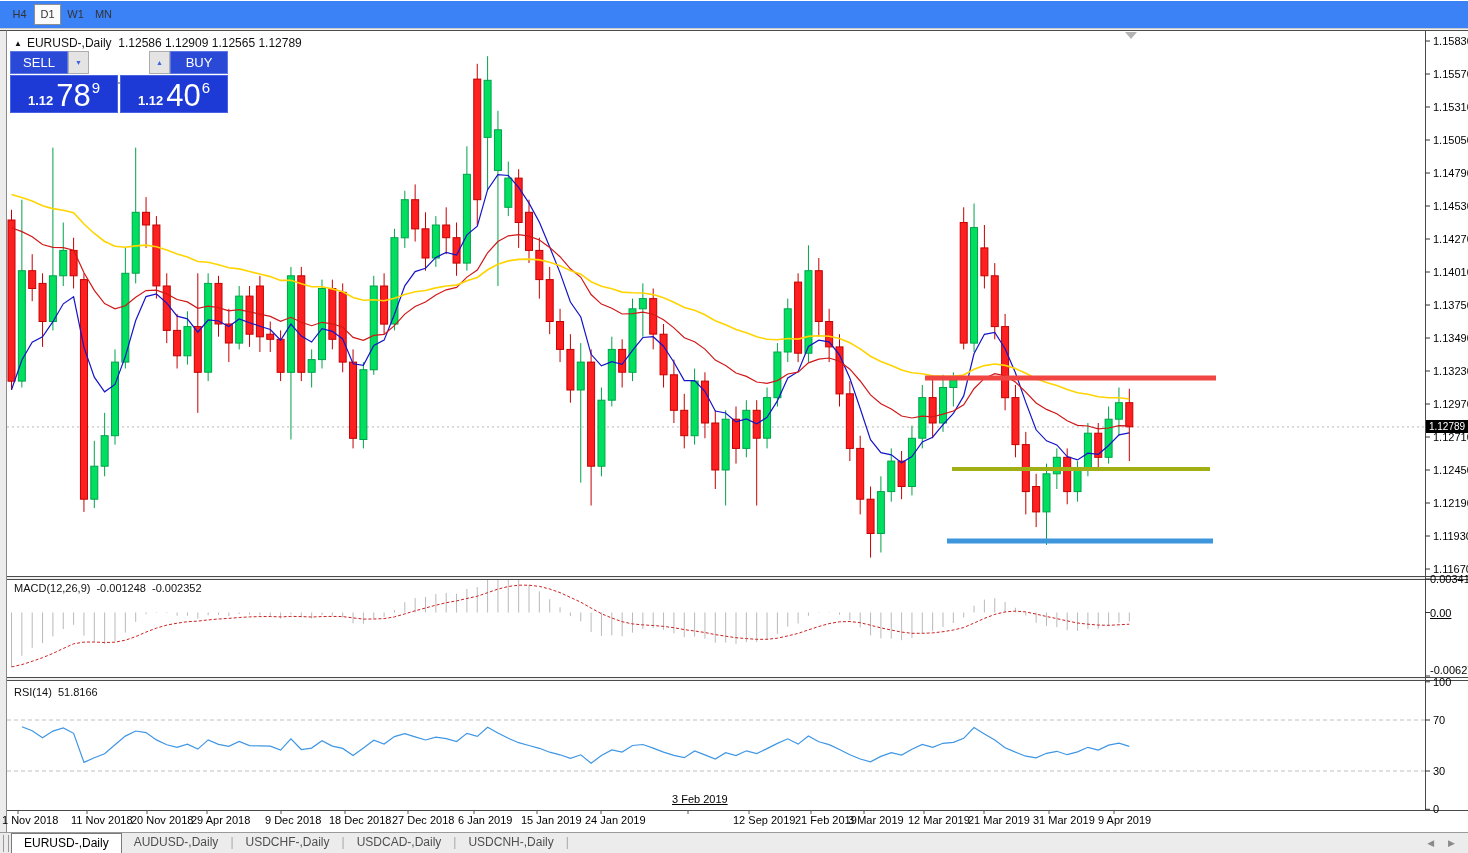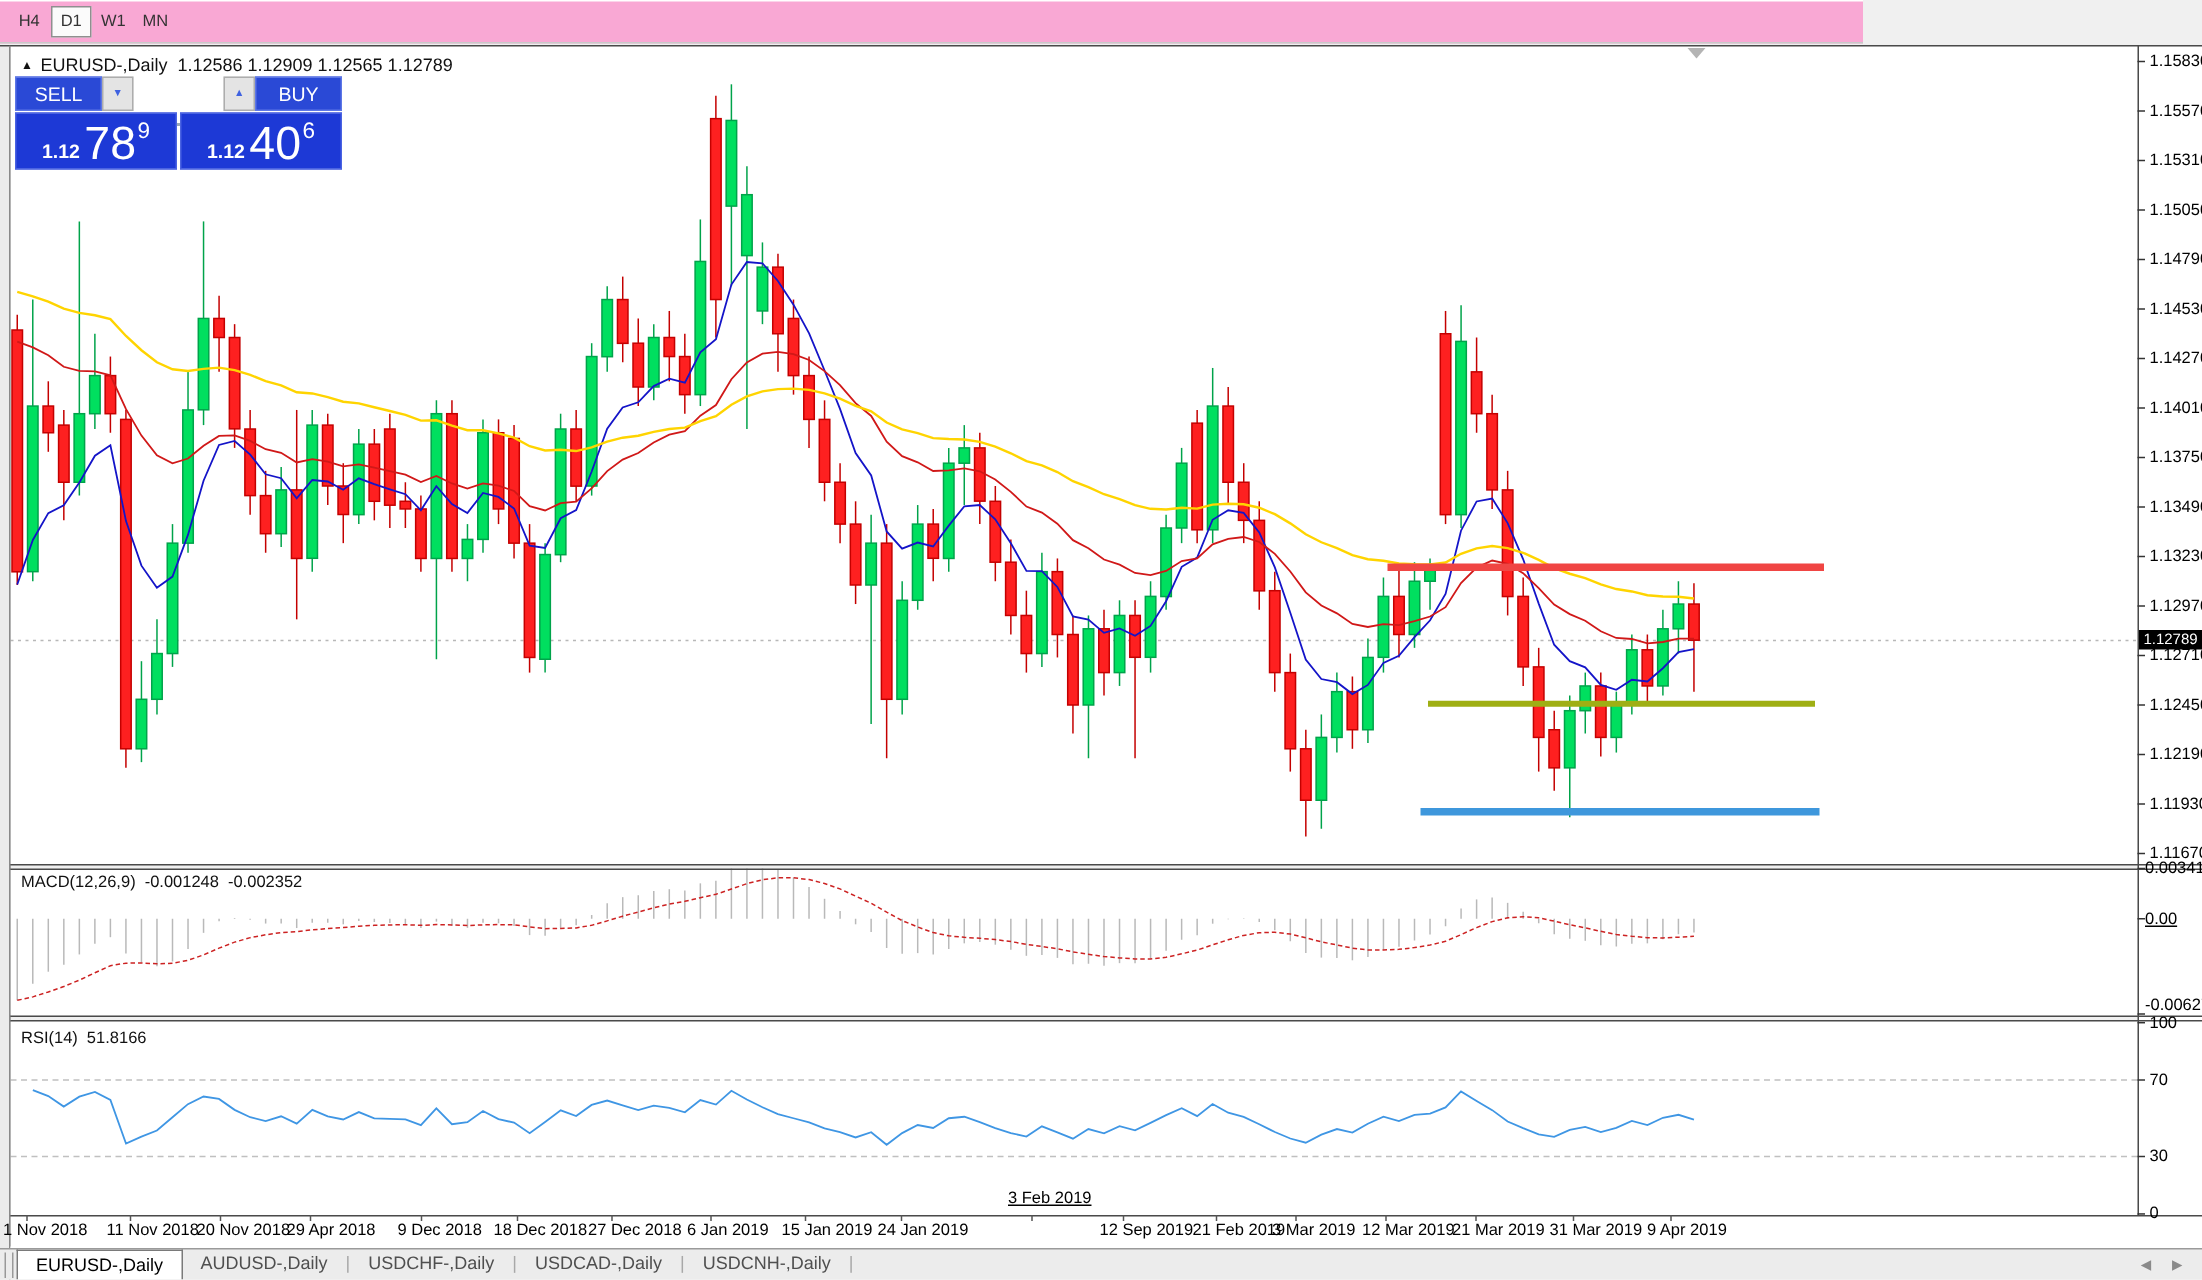--- a/index.html
+++ b/index.html
@@ -1,20 +1,20 @@
 <!DOCTYPE html>
 <html><head>
 <meta charset="utf-8">
 <style>
   html,body{margin:0;padding:0;background:#f0f0f0;width:1468px;height:853px;overflow:hidden;
     font-family:"Liberation Sans","DejaVu Sans",sans-serif;}
   #app{position:relative;width:1468px;height:853px;background:#f0f0f0;}
   .abs{position:absolute;}
   
-  #toolbar{left:0;top:0;width:1242px;height:29px;background:#f9a8d4;border-top:1px solid #ffffff;
+  #toolbar{left:0;top:0;width:1468px;height:29px;background:#3b82f6;border-top:1px solid #ffffff;
     border-bottom:1px solid #c9c9c9;box-sizing:border-box;}
   .tf-btn{position:absolute;top:3px;height:21px;width:27px;line-height:21px;text-align:center;
     font-size:11px;color:#333;cursor:default;}
   .tf-btn.active{background:#fbfbfb;border:1px solid #8f8f8f;box-sizing:border-box;line-height:19px;}
   
   .panel-bg{background:#ffffff;}
   #left-gutter{left:0;top:30px;width:7px;height:823px;background:#ececec;border-right:1px solid #8a8a8a;box-sizing:border-box;}
   
   #chart-header{left:14px;top:36px;font-size:12px;color:#111;z-index:6;}
   #chart-header .tri{font-size:8px;margin-right:5px;position:relative;top:-1px;}

